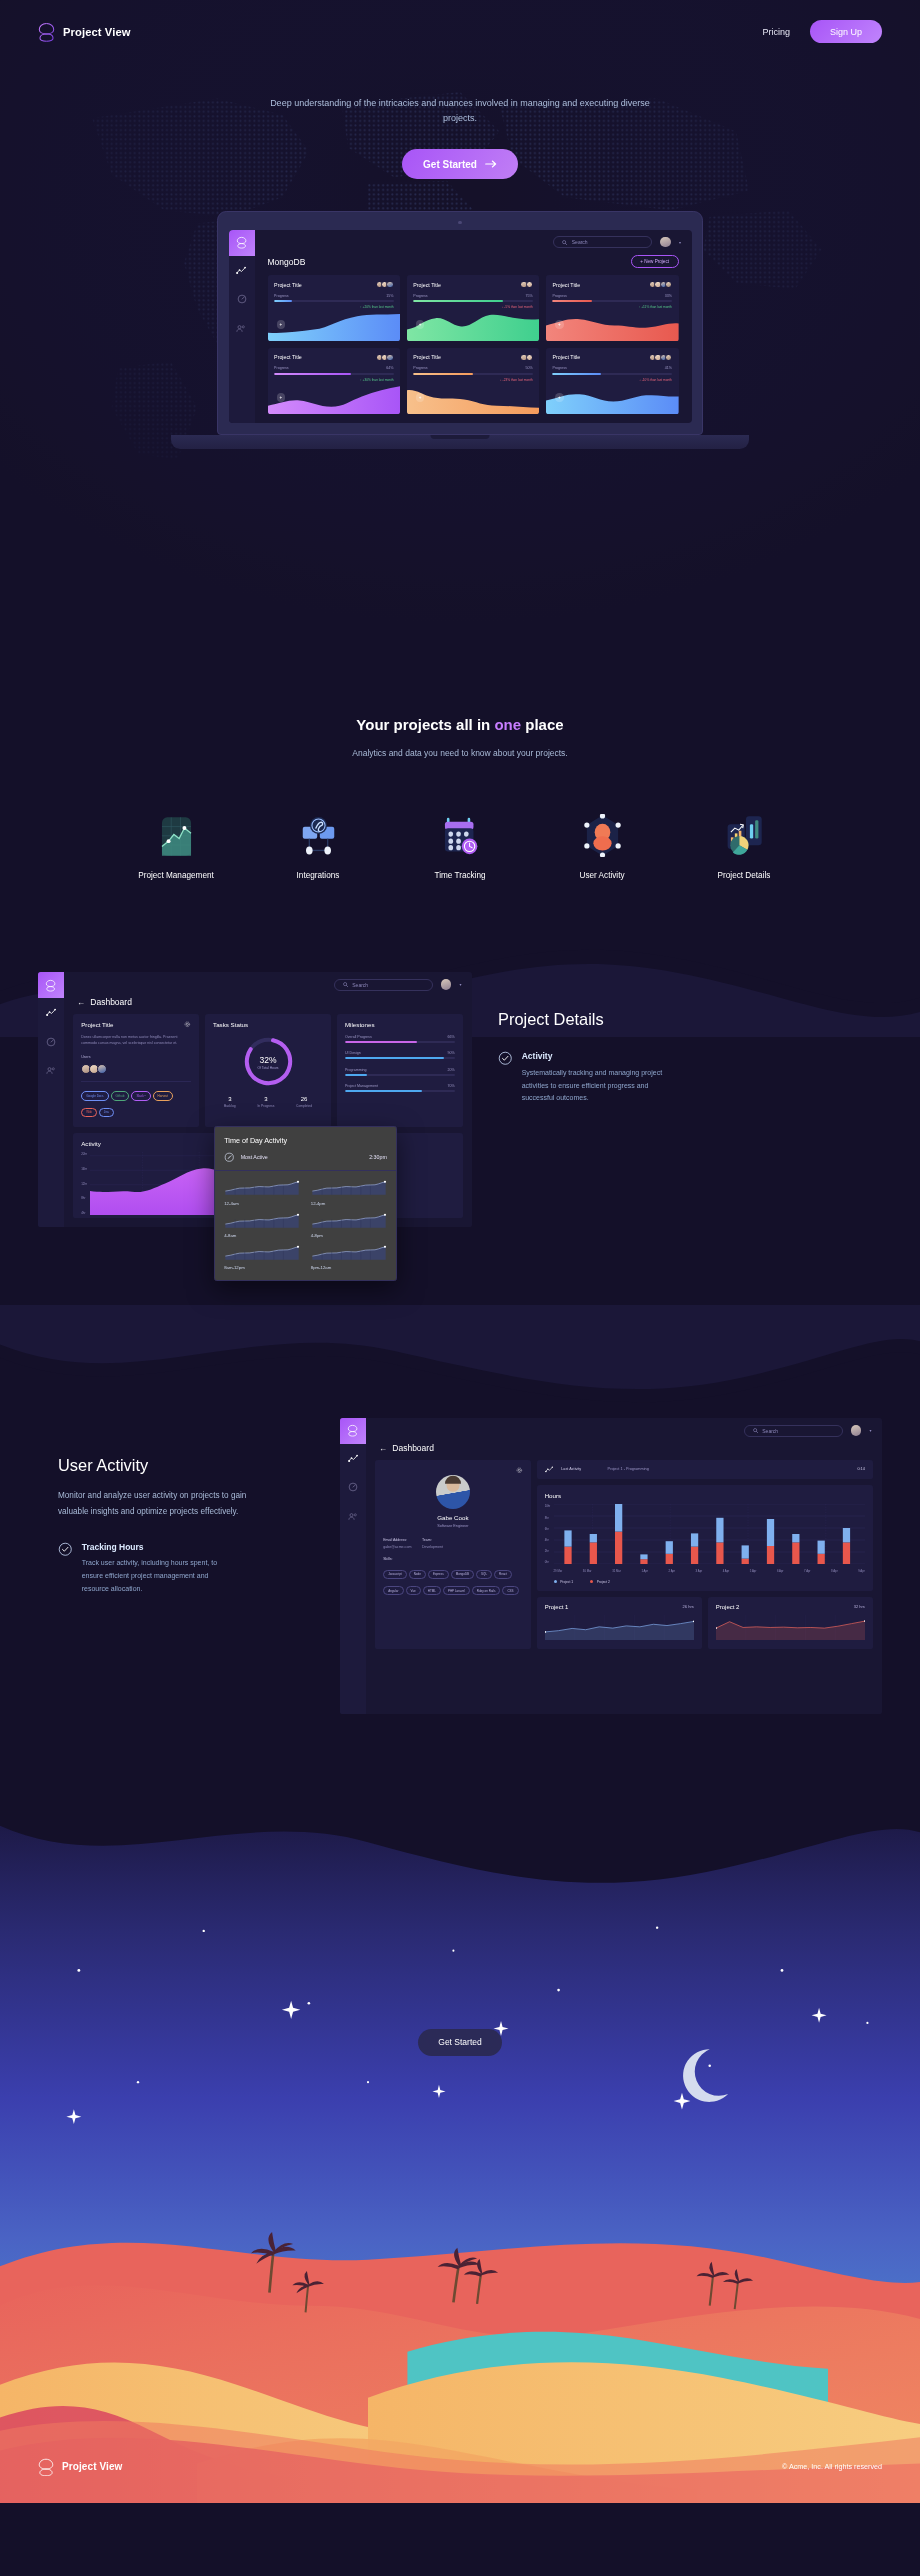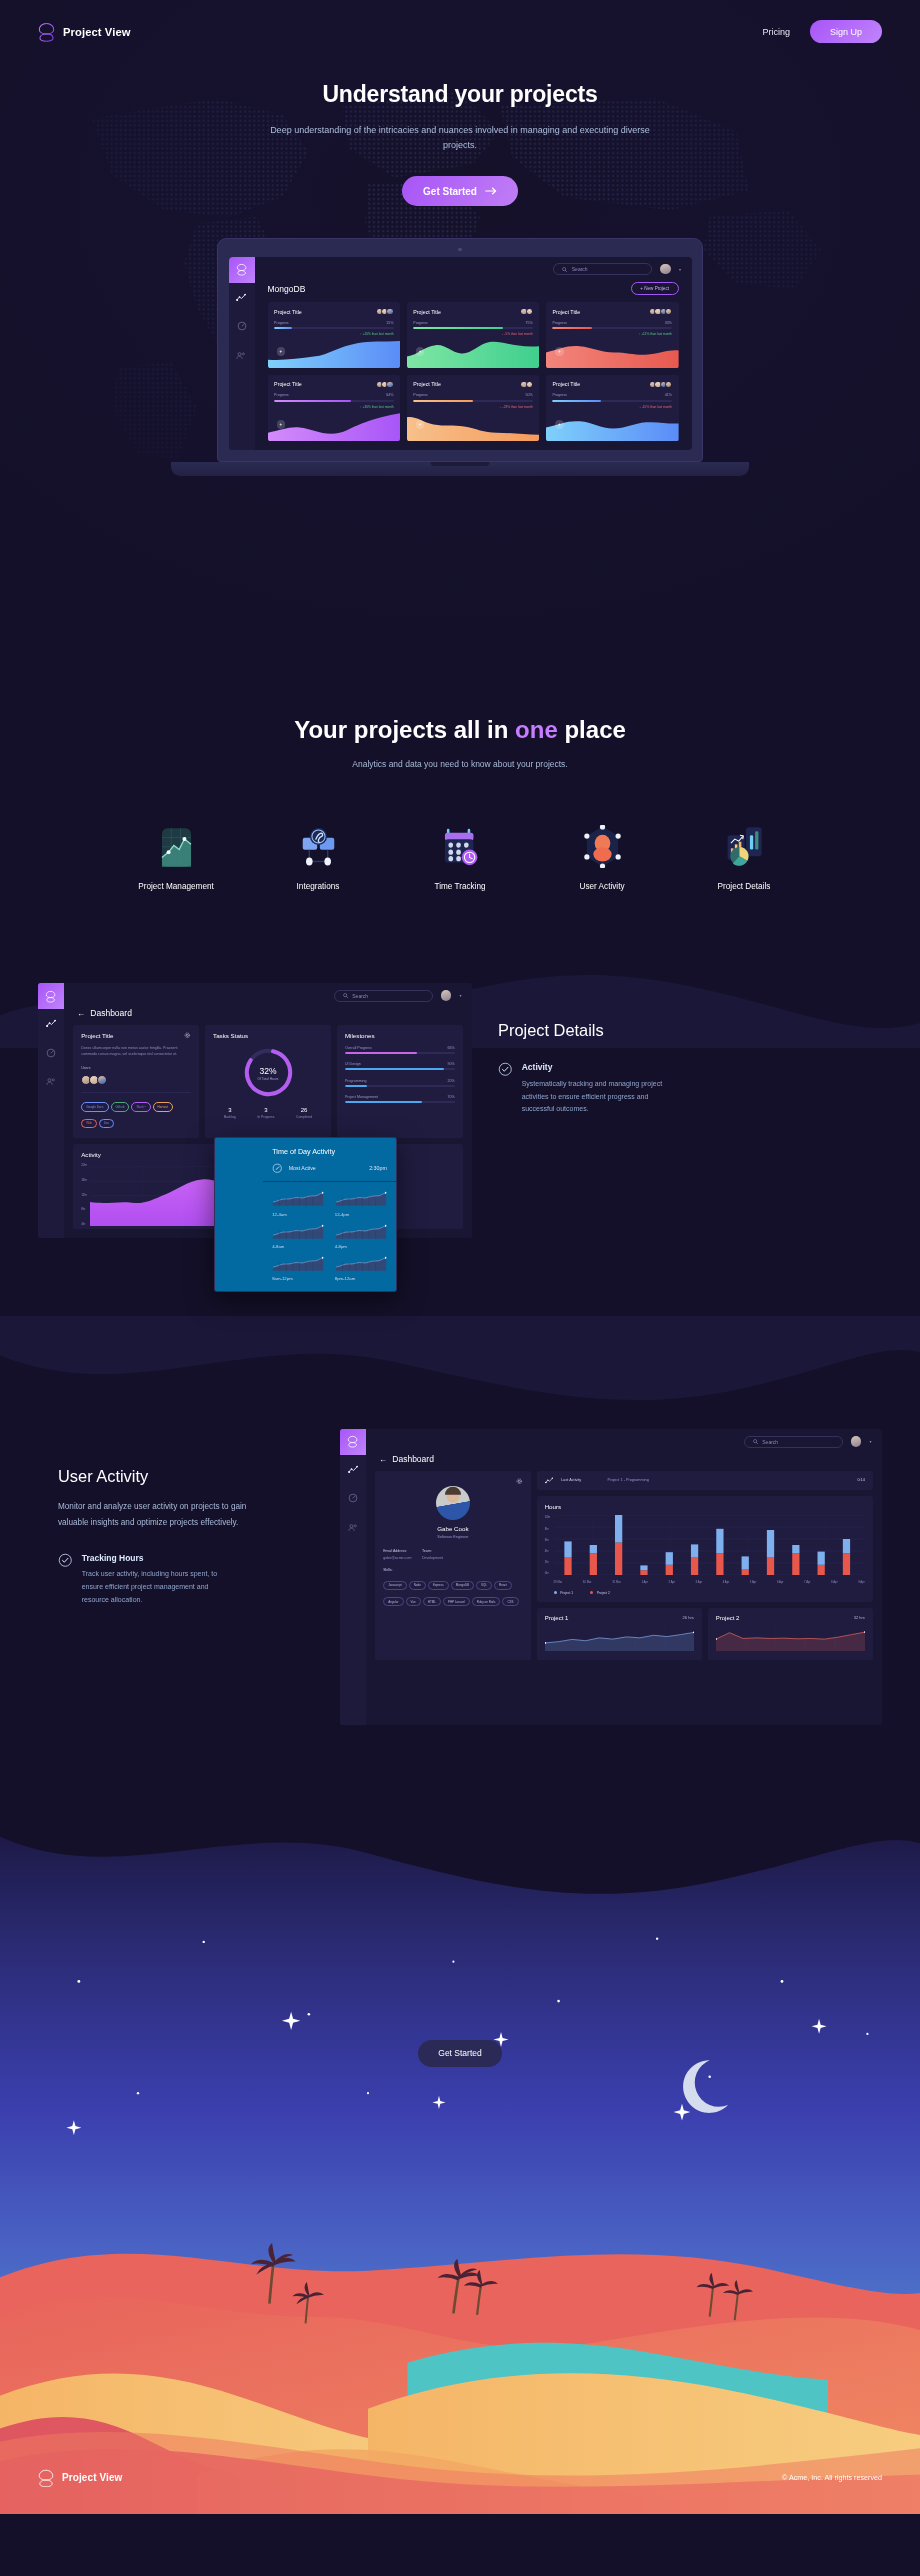--- a/index.html
+++ b/index.html
@@ -102,21 +102,21 @@
   .prog-bar{height:2.3px;border-radius:1.3px;background:#2e2a55;margin-top:2.6px;overflow:hidden;}
   .prog-bar i{display:block;height:100%;border-radius:1.3px;}
   .delta{font-size:3.2px;text-align:right;margin-top:2.6px;}
   .delta.up{color:#56c98a;} .delta.down{color:#e8657a;}
   .spark{height:29px;margin:3.3px -6.6px 0 -6.6px;position:relative;}
   .spark svg{display:block;width:100%;height:100%;}
   .spark-dot{position:absolute;left:9.2px;top:8px;width:8.5px;height:8.5px;border-radius:50%;background:rgba(255,255,255,.18);display:flex;align-items:center;justify-content:center;color:#fff;font-size:4.6px;}
 
   
   .features{background:#141029;padding:59px 0 53px 0;text-align:center;position:relative;z-index:2;}
-  .feat-title{font-size:24px;font-weight:bold;}
+  .feat-title{font-size:15px;font-weight:bold;}
   .feat-title .accent{color:#c77dff;}
   .feat-sub{margin-top:14.5px;font-size:8.5px;color:#a9bbd8;}
   .feat-row{display:flex;justify-content:center;gap:57px;margin-top:46px;}
   .feat-item{width:85px;}
   .feat-ico{height:53px;display:flex;align-items:flex-end;justify-content:center;}
   .feat-label{margin-top:14.5px;font-size:8.2px;color:#fff;}
 
   
   .sec-details{position:relative;background:#141029;padding:39px 0 79px 0;}
   .wave-top{position:absolute;top:-0.7px;left:0;width:920px;line-height:0;}
@@ -135,23 +135,22 @@
   .d2-card{background:#1f1c40;border-radius:2.6px;padding:7.2px 8px;}
   .d2-h{font-size:6.2px;color:#fff;}
   .d2-sm{font-size:3.6px;color:#8f8ab9;line-height:1.7;}
   .d2-row{display:flex;justify-content:space-between;font-size:3.6px;color:#9b96c4;}
   .mini-bar{height:2px;border-radius:1.3px;background:#2e2a55;margin-top:2px;overflow:hidden;}
   .mini-bar i{display:block;height:100%;border-radius:1.3px;}
   .chip{display:inline-block;border:0.7px solid #4b4680;border-radius:5.3px;font-size:3px;color:#b8b2dd;padding:1.6px 4px;margin:0 2px 2.6px 0;}
 
   
   .popover{
-    position:absolute;background:#0369a1;border:0.7px solid #332f5c;border-radius:2.6px;
+    position:absolute;background:#404040;border:0.7px solid #332f5c;border-radius:2.6px;
     box-shadow:0 8px 26px rgba(0,0,0,.5);
-    padding-left:48px;
   }
   .pop-h{font-size:7.2px;color:#fff;padding:9.2px 9.2px 6.6px 9.2px;}
   .pop-row{display:flex;align-items:center;justify-content:space-between;padding:0 9.2px 8px 9.2px;border-bottom:0.7px solid #33305c;}
   .pop-row-l{display:flex;align-items:center;gap:6px;font-size:5.3px;color:#e3e0f5;}
   .pop-row-r{font-size:5.3px;color:#e3e0f5;}
   .pop-grid{display:grid;grid-template-columns:1fr 1fr;gap:6.6px 10.5px;padding:9.2px;}
   .pop-cell-label{font-size:4.3px;color:#cfd8ee;margin-top:2.6px;}
 
   
   .sec-user{position:relative;padding:46px 0 92px 0;background:#141029;}
@@ -216,21 +215,20 @@
         </svg>
         <span class="brand-name">Project View</span>
       </div>
       <div class="nav-right">
         <a href="#" class="nav-link">Pricing</a>
         <button class="signup-btn">Sign Up</button>
       </div>
     </div>
 
     <div class="hero-inner">
-      <h1 class="hero-title">Understand your projects</h1>
       <p class="hero-sub">Deep understanding of the intricacies and nuances involved in managing and executing diverse projects.</p>
       <button class="get-started">
         <span>Get Started</span>
         <svg width="12" height="8" viewBox="0 0 18 12">
           <path d="M1 6 H16 M11 1.5 L16 6 L11 10.5" stroke="#fff" stroke-width="1.6" fill="none" stroke-linecap="round" stroke-linejoin="round"></path>
         </svg>
       </button>
     </div>
 
     <div class="laptop">

